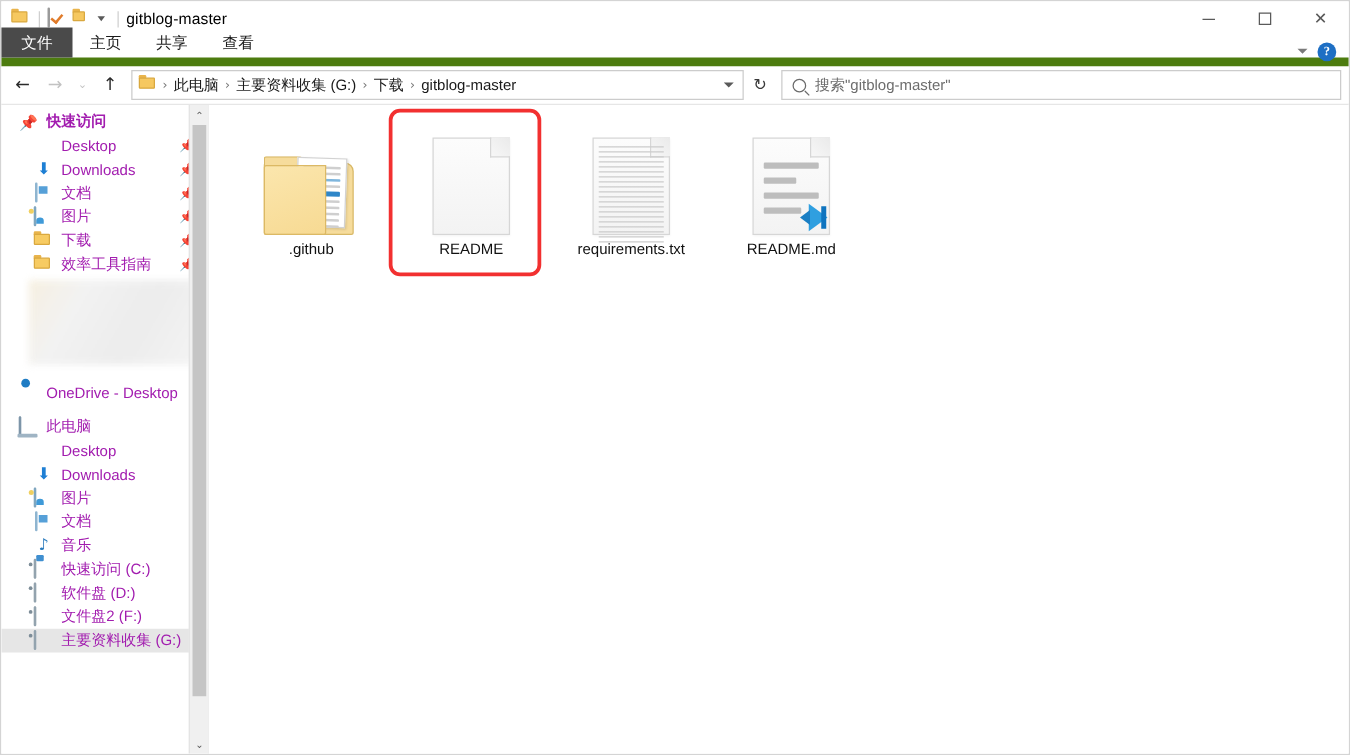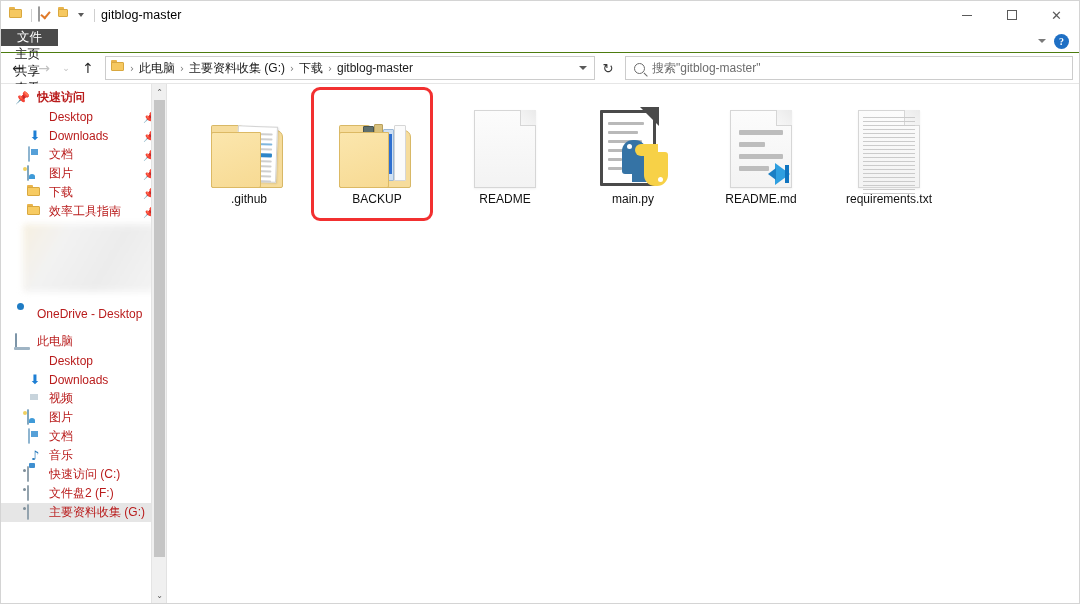--- a/index.html
+++ b/index.html
@@ -77,23 +77,22 @@
   }
   .wc-min { width:10px; height:1px; background:#5a5a5a; }
   .wc-max { width:10px; height:10px; border:1px solid #5a5a5a; }
   .wc-close { font-size:13px; line-height:1; color:#5a5a5a; font-family:"DejaVu Sans",sans-serif; }
 
   
   .ribbon {
     position:relative;
     height:24px;
     background:#ffffff;
-    display:flex; align-items:flex-start;
-    border-bottom:1px solid #4d7c0f;
-    flex-direction:column;
+    display:flex; align-items:flex-end;
+    border-bottom:7px solid #4d7c0f;
   }
   .rtab {
     display:flex; align-items:center; justify-content:center;
     padding:0 14px;
     font-size:12.5px; color:#1a1a1a;
     height:24px;
     white-space:nowrap;
   }
   .rtab.file {
     background:#4a4a4a; color:#ffffff; font-weight:400;
@@ -196,21 +195,21 @@
   .nav-list { padding-top:4px; }
   .nav-item {
     height:19px;
     display:flex; align-items:center;
     padding-left:14px; gap:6px;
     position:relative;
     white-space:nowrap;
   }
   .nav-item.lvl1 { padding-left:26px; }
   .nav-item.selected { background:#e6e6e6; }
-  .nav-label { font-size:12px; color:#b91c1c; overflow:hidden; text-overflow:ellipsis; }
+  .nav-label { font-size:12px; color:#a21caf; overflow:hidden; text-overflow:ellipsis; }
   .nav-gap { height:9px; }
   .pin {
     position:absolute; right:10px; top:50%; transform:translateY(-50%);
     color:#9aaec2; font-size:10px;
     font-family:"DejaVu Sans",sans-serif;
   }
 
   .ico { width:16px; height:16px; flex:0 0 16px; position:relative; }
 
   
@@ -577,38 +576,38 @@
 
         <div class="nav-item lvl1">
           <span class="ico"><span class="i-desktop"></span></span>
           <span class="nav-label">Desktop</span>
         </div>
         <div class="nav-item lvl1">
           <span class="ico i-down">⬇</span>
           <span class="nav-label">Downloads</span>
         </div>
         <div class="nav-item lvl1">
-          <span class="ico"><span class="i-vid"></span></span>
-          <span class="nav-label">视频</span>
-        </div>
-        <div class="nav-item lvl1">
           <span class="ico"><span class="i-pic"></span></span>
           <span class="nav-label">图片</span>
         </div>
         <div class="nav-item lvl1">
           <span class="ico"><span class="i-doc"></span></span>
           <span class="nav-label">文档</span>
         </div>
         <div class="nav-item lvl1">
           <span class="ico i-music">♪</span>
           <span class="nav-label">音乐</span>
         </div>
         <div class="nav-item lvl1">
           <span class="ico"><span class="i-drive sys"></span></span>
           <span class="nav-label">快速访问 (C:)</span>
+        </div>
+        <div class="nav-item lvl1">
+          <span class="ico"><span class="i-drive"></span></span>
+          <span class="nav-label">软件盘 (D:)</span>
         </div>
         <div class="nav-item lvl1">
           <span class="ico"><span class="i-drive"></span></span>
           <span class="nav-label">文件盘2 (F:)</span>
         </div>
         <div class="nav-item lvl1 selected">
           <span class="ico"><span class="i-drive"></span></span>
           <span class="nav-label">主要资料收集 (G:)</span>
         </div>
       </div>
@@ -642,72 +641,66 @@
                       <i></i>
                   </div>
                 </div>
                 <div class="front"></div>
               </div>
             </div>
             <div class="cell-label">.github</div>
           </div>
         </div>
 
-        <div class="cell">
-          <div class="cell-inner">
-            <div class="thumb">
-              <div class="folder">
-                <div class="back"></div>
-                <div class="books">
-                  <span class="book bk1"></span>
-                  <span class="book bk2"></span>
-                  <span class="book bk3"></span>
-                  <span class="book bk4"></span>
-                </div>
-                <div class="front"></div>
-              </div>
-            </div>
-            <div class="cell-label">BACKUP</div>
-          </div>
-        </div>
 
 
         <div class="cell">
           <div class="cell-inner">
             <div class="thumb">
               <div class="file-ico">
                 <div class="sheet"></div>
                 <div class="fold2"></div>
               </div>
             </div>
             <div class="cell-label">README</div>
           </div>
         </div>
 
+
         <div class="cell">
           <div class="cell-inner">
             <div class="thumb">
-              <div class="py-ico">
+              <div class="file-ico">
                 <div class="sheet"></div>
-                <div class="corner"></div>
-                <div class="py-lines">
-                  <i style="width:36px"></i>
-                    <i style="width:30px"></i>
-                    <i style="width:34px"></i>
-                  <i style="width:22px"></i>
-                    <i style="width:14px"></i>
-                    <i style="width:14px"></i>
-                </div>
-                <div class="py-logo">
-                  <span class="py-blue"></span>
-                  <span class="py-yellow"></span>
+                <div class="fold2"></div>
+                <div class="txt-lines">
+                  <i></i>
+                    <i></i>
+                    <i></i>
+                    <i></i>
+                    <i></i>
+                    <i></i>
+                    <i></i>
+                    <i></i>
+                    <i></i>
+                    <i></i>
+                  <i></i>
+                    <i></i>
+                    <i></i>
+                    <i></i>
+                    <i></i>
+                    <i></i>
+                    <i></i>
+                    <i></i>
+                    <i></i>
+                    <i></i>
                 </div>
               </div>
             </div>
-            <div class="cell-label">main.py</div>
+            <div class="cell-label">requirements.txt</div>
           </div>
         </div>
 
         <div class="cell">
           <div class="cell-inner">
             <div class="thumb">
               <div class="file-ico">
                 <div class="sheet"></div>
                 <div class="fold2"></div>
                 <div class="md-lines">
@@ -720,53 +713,19 @@
                   <span class="tri"></span>
                     <span class="chev"></span>
                     <span class="bar"></span>
                 </div>
               </div>
             </div>
             <div class="cell-label">README.md</div>
           </div>
         </div>
 
-        <div class="cell">
-          <div class="cell-inner">
-            <div class="thumb">
-              <div class="file-ico">
-                <div class="sheet"></div>
-                <div class="fold2"></div>
-                <div class="txt-lines">
-                  <i></i>
-                    <i></i>
-                    <i></i>
-                    <i></i>
-                    <i></i>
-                    <i></i>
-                    <i></i>
-                    <i></i>
-                    <i></i>
-                    <i></i>
-                  <i></i>
-                    <i></i>
-                    <i></i>
-                    <i></i>
-                    <i></i>
-                    <i></i>
-                    <i></i>
-                    <i></i>
-                    <i></i>
-                    <i></i>
-                </div>
-              </div>
-            </div>
-            <div class="cell-label">requirements.txt</div>
-          </div>
-        </div>
-
       </div>
     </div>
   </div>
 
   <div class="highlight-box" style="left: 310px; top: 86px; width: 122px; height: 134px; border-color: rgb(242, 48, 48);"></div>
 
 </div>
 
 </body></html>

